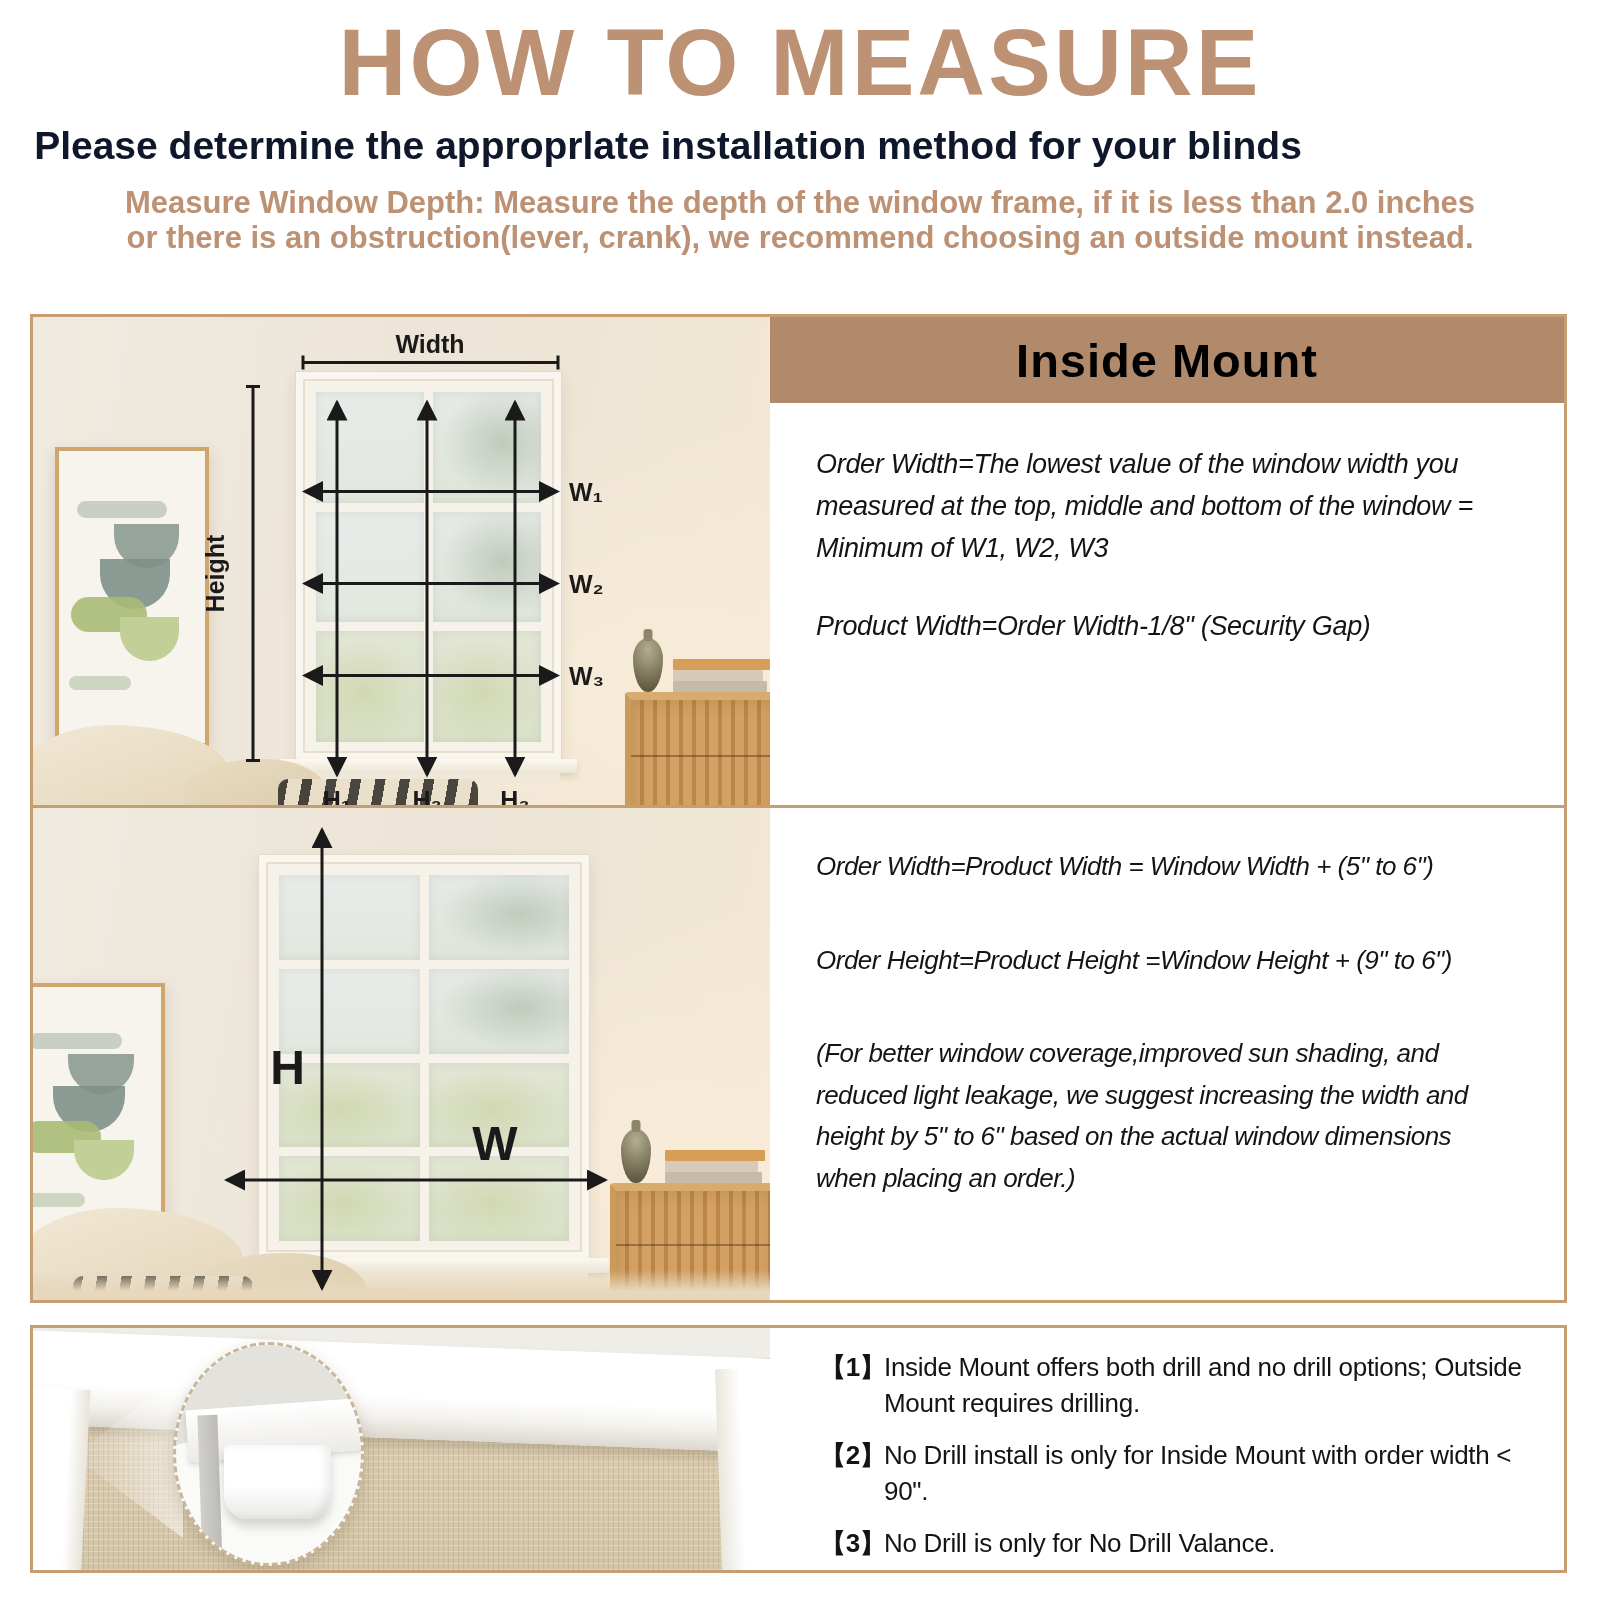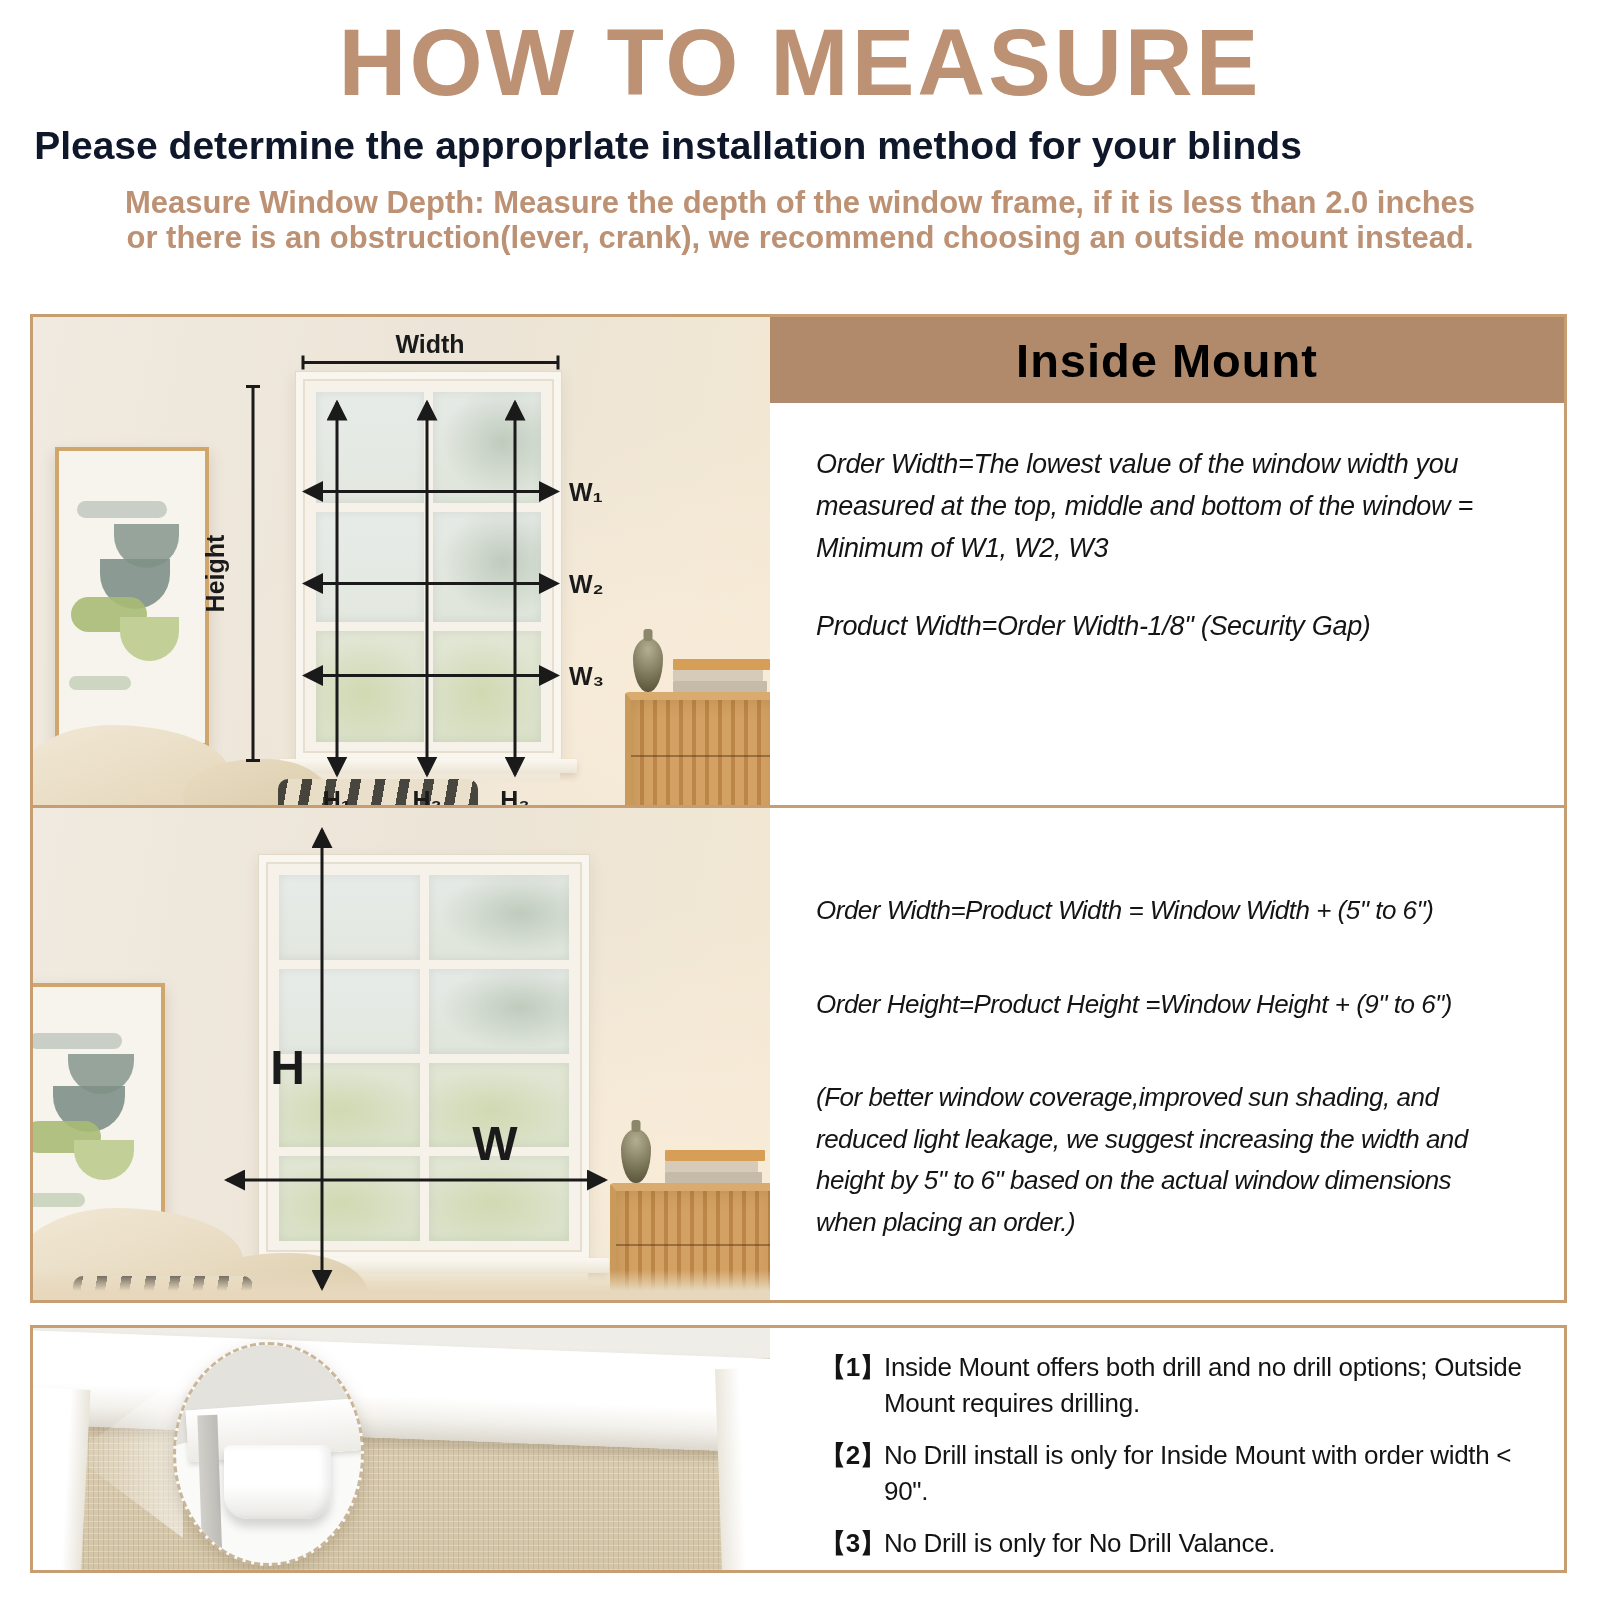--- a/index.html
+++ b/index.html
@@ -17,21 +17,21 @@
          border:3px solid #c79d72;box-sizing:border-box;display:flex;}
   .p1{top:287px;height:526px;margin-top:27px;}
   .p2{top:805px;height:498px;}
   .p3{top:1325px;height:248px;}
   .photo{position:relative;width:737px;flex:none;overflow:hidden;background:#ece5d8;}
   .content{flex:1;min-width:0;display:flex;flex-direction:column;}
   .bar{height:86px;background:#b18a6b;color:#000000;display:flex;align-items:center;
        justify-content:center;font-size:47px;font-weight:700;letter-spacing:1px;flex:none;}
   .paras{padding:40px 68px 0 46px;font-size:27px;line-height:1.56;letter-spacing:-0.3px;}
   .paras p{margin:0 0 36px 0;font-style:italic;}
-  .p2 .paras{padding-top:82px;font-size:26px;letter-spacing:-0.5px;line-height:1.6;}
+  .p2 .paras{padding-top:38px;font-size:26px;letter-spacing:-0.5px;line-height:1.6;}
   .p2 .paras p{margin-bottom:52px;}
   
   .notes{flex:1;padding:22px 18px 0 50px;font-size:26px;letter-spacing:-0.3px;line-height:1.38;}
   .note{display:flex;margin-bottom:16px;}
   .nnum{flex:none;width:64px;font-weight:700;}
   
   .wall{position:absolute;inset:0;
     background:
       radial-gradient(120% 95% at 88% 72%, #f8ecd9 0%, rgba(248,236,217,0) 55%),
       linear-gradient(100deg,#f0eae0 0%,#ece4d6 55%,#f3e8d3 100%);}

